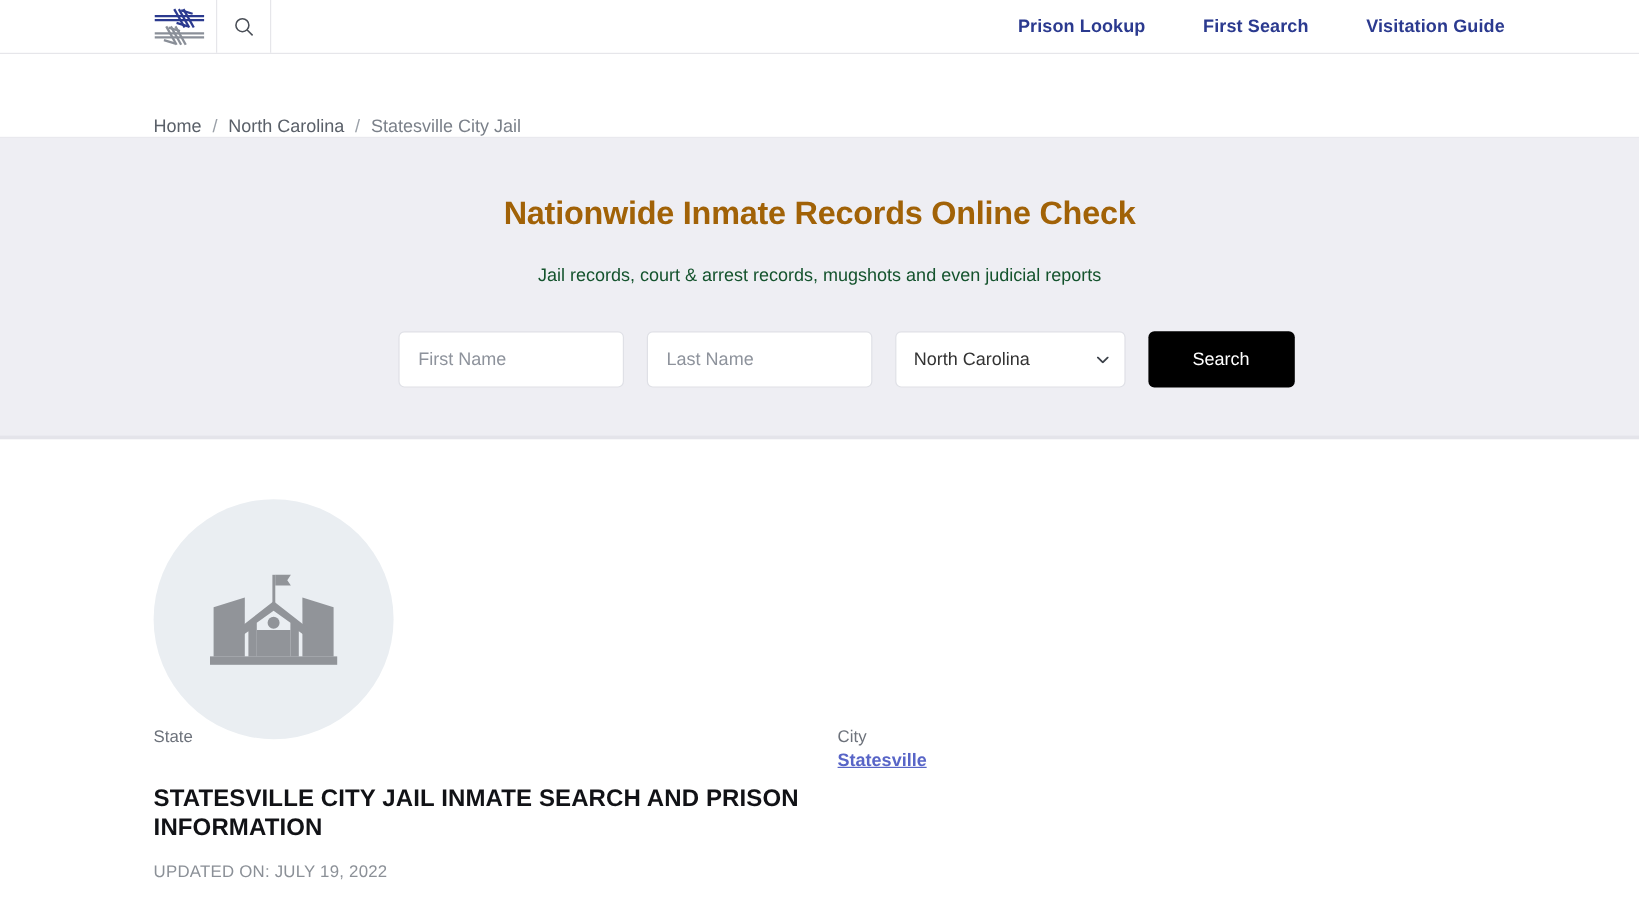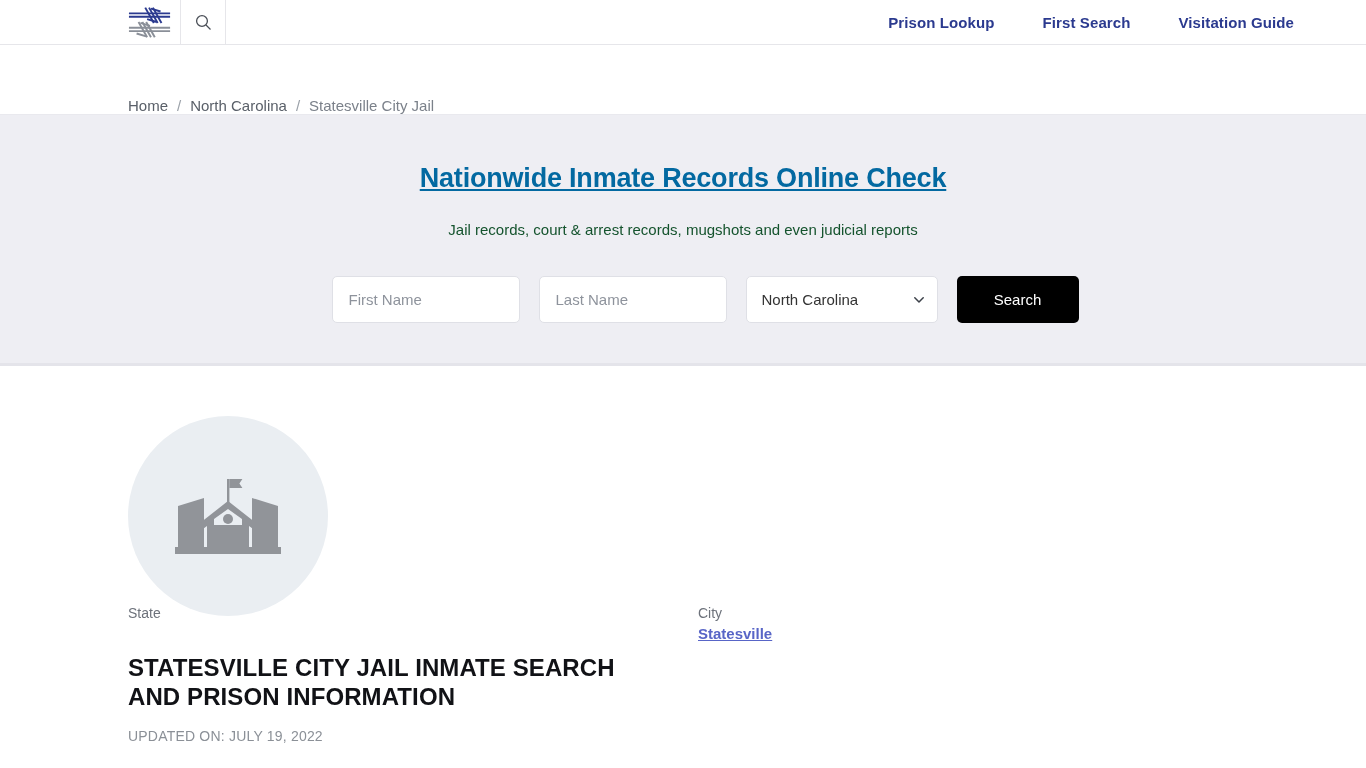--- a/index.html
+++ b/index.html
@@ -31,21 +31,21 @@
     border-left: 1px solid #e6e6ea;
     border-right: 1px solid #e6e6ea;
     display: flex; align-items: center; justify-content: center;
     cursor: pointer;
   }
   .nav {
     margin-left: auto;
     display: flex;
     align-items: center;
     gap: 48px;
-    padding-right: 72px;
+    padding-right: 112px;
   }
   .nav a {
     color: #2b3a8f;
     font-size: 15px;
     font-weight: bold;
     text-decoration: none;
     letter-spacing: 0.1px;
     white-space: nowrap;
   }
 
@@ -69,23 +69,22 @@
     height: 251px;
     border-bottom: 3px solid #e4e4ea;
     display: flex;
     flex-direction: column;
     align-items: center;
     padding-top: 48px;
   }
   .hero h1 {
     font-size: 27px;
     font-weight: bold;
-    color: #0369a1;
+    color: #a16207;
     letter-spacing: -0.2px;
-    text-decoration: underline;
   }
   .hero .subtitle {
     margin-top: 27px;
     font-size: 15px;
     color: #14532d;
   }
   .search-form {
     margin-top: 38px;
     display: flex;
     align-items: center;
@@ -147,21 +146,21 @@
     position: relative;
   }
   .jail-avatar {
     width: 200px; height: 200px;
     border-radius: 50%;
     background: #eaeef2;
     display: flex; align-items: center; justify-content: center;
   }
   .page-title {
     margin-top: 38px;
-    font-size: 24px;
+    font-size: 20px;
     font-weight: bold;
     color: #111216;
     line-height: 1.2;
     max-width: 540px;
     letter-spacing: 0.1px;
   }
   .updated-on {
     margin-top: 16px;
     font-size: 14px;
     color: #8b9097;

